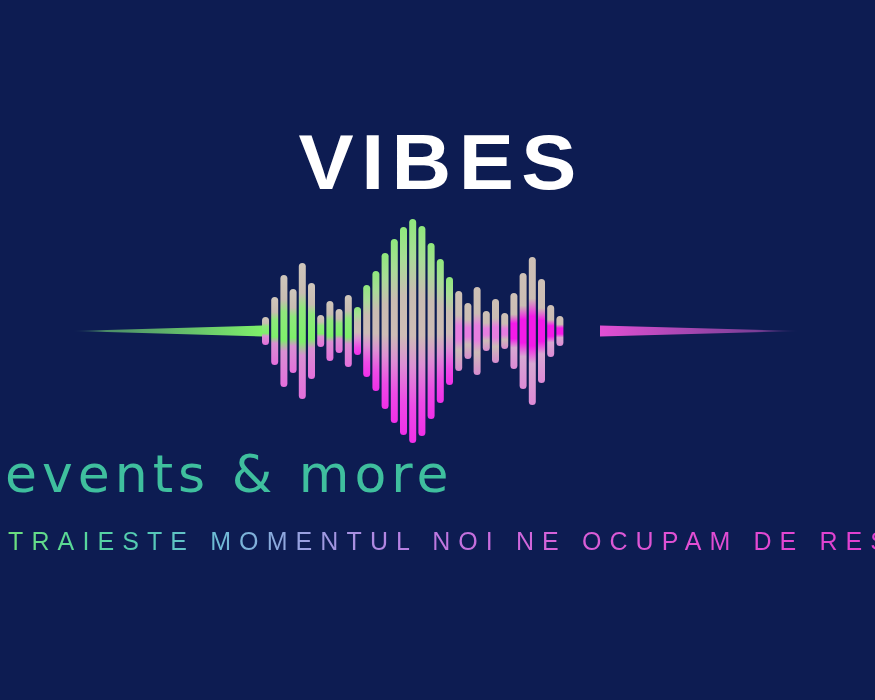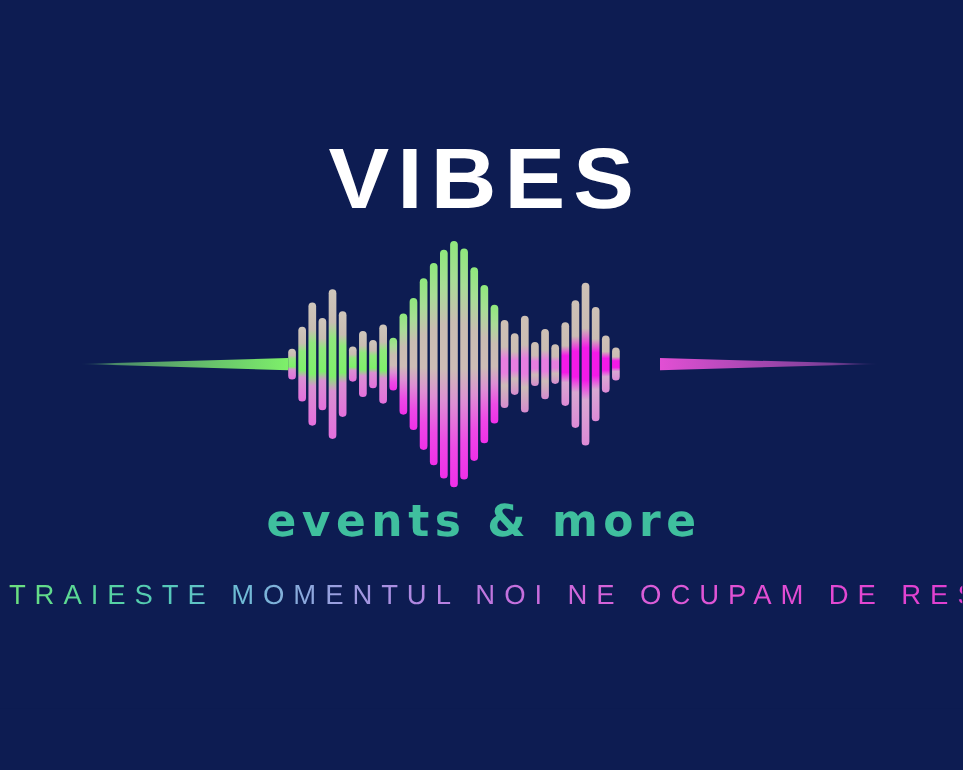--- a/index.html
+++ b/index.html
@@ -51,26 +51,26 @@
     height: 270px;
   }
 
   
   #subtitle {
     position: absolute;
     left: 0;
     right: 0;
     top: 448px;
     height: 52px;
-    text-align: center;
+    text-align: left;
     color: #3fbf9e;
     font-family: "DejaVu Sans", sans-serif;
-    font-size: 40px;
+    font-size: 52px;
     line-height: 52px;
-    font-weight: 700;
+    font-weight: 400;
     letter-spacing: 5px;
     text-indent: 5px;
     white-space: nowrap;
   }
 
   
   #tagline {
     position: absolute;
     left: 0;
     right: 0;

